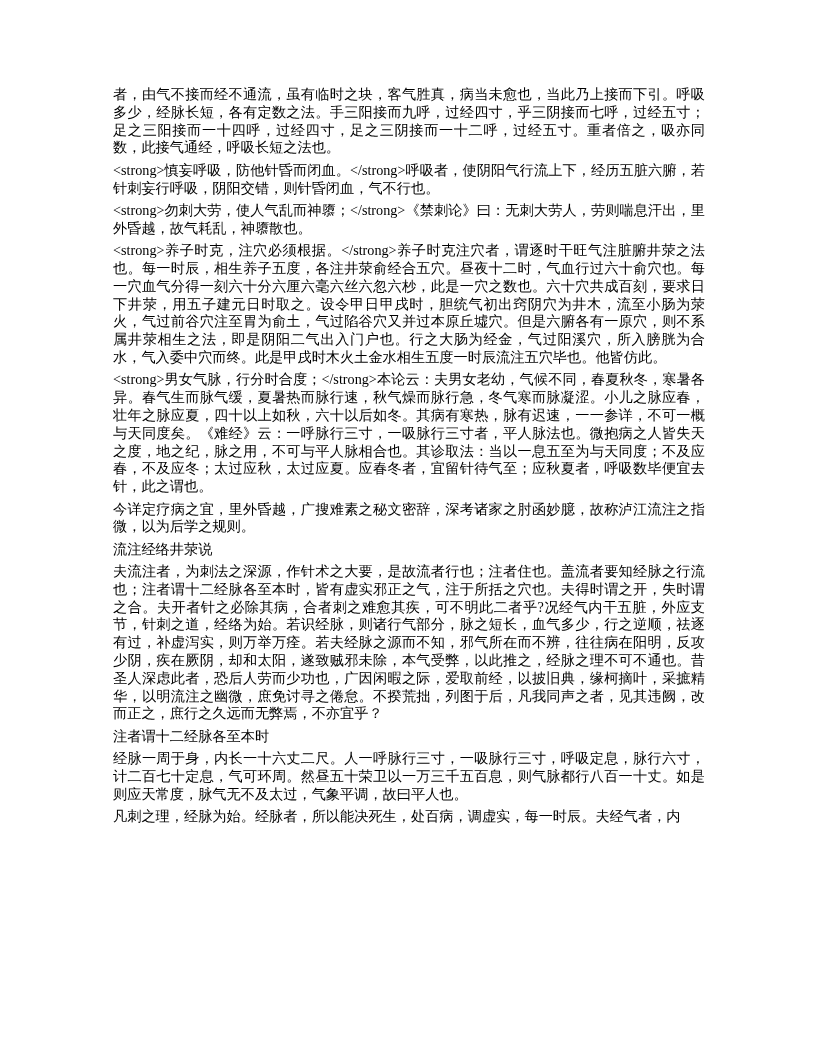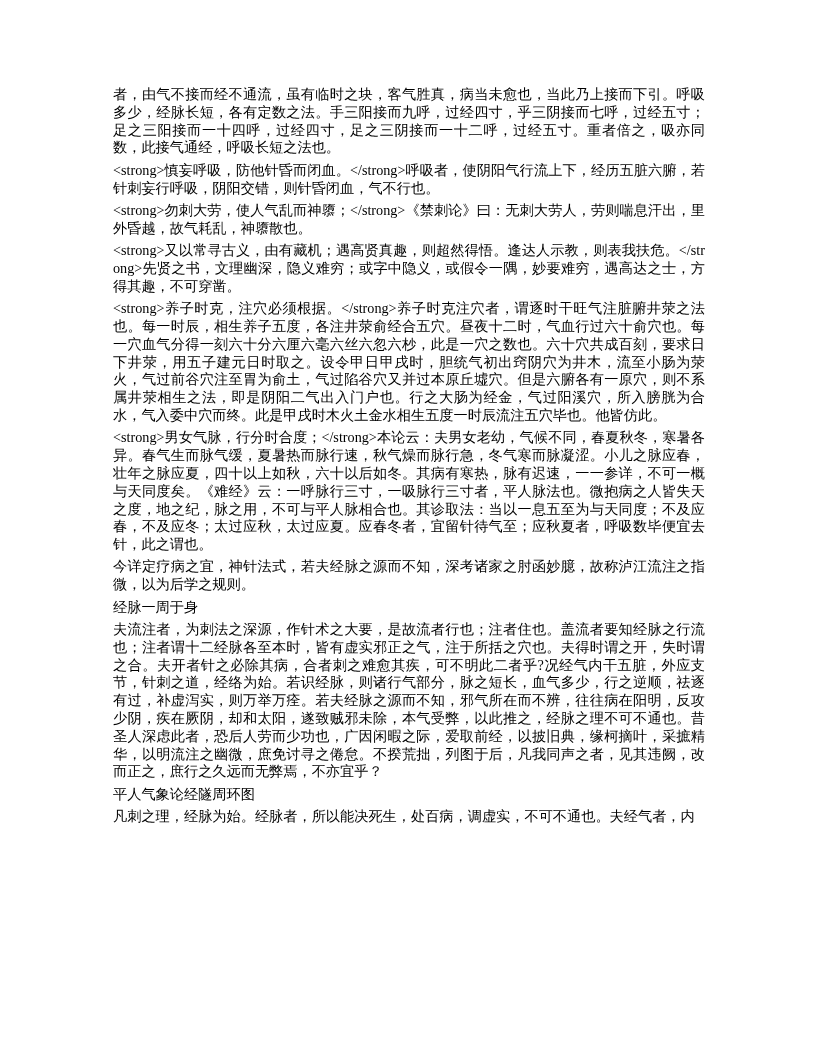--- a/index.html
+++ b/index.html
@@ -30,21 +30,21 @@
     padding: 0;
   }
 </style>
 </head>
 <body>
 
 <div class="page">
   <p>者，由气不接而经不通流，虽有临时之块，客气胜真，病当未愈也，当此乃上接而下引。呼吸多少，经脉长短，各有定数之法。手三阳接而九呼，过经四寸，乎三阴接而七呼，过经五寸；足之三阳接而一十四呼，过经四寸，足之三阴接而一十二呼，过经五寸。重者倍之，吸亦同数，此接气通经，呼吸长短之法也。</p>
   <p>&lt;strong&gt;慎妄呼吸，防他针昏而闭血。&lt;/strong&gt;呼吸者，使阴阳气行流上下，经历五脏六腑，若针刺妄行呼吸，阴阳交错，则针昏闭血，气不行也。</p>
   <p>&lt;strong&gt;勿刺大劳，使人气乱而神隳；&lt;/strong&gt;《禁刺论》曰：无刺大劳人，劳则喘息汗出，里外昏越，故气耗乱，神隳散也。</p>
-  <p>&lt;strong&gt;又以常寻古义，由有藏机；遇高贤真趣，则超然得悟。逢达人示教，则表我扶危。&lt;/strong&gt;先贤之书，文理幽深，隐义难穷；或字中隐义，或假令一隅，妙要难穷，遇高达之士，方得其趣，不可穿凿。</p>
   <p>&lt;strong&gt;养子时克，注穴必须根据。&lt;/strong&gt;养子时克注穴者，谓逐时干旺气注脏腑井荥之法也。每一时辰，相生养子五度，各注井荥俞经合五穴。昼夜十二时，气血行过六十俞穴也。每一穴血气分得一刻六十分六厘六毫六丝六忽六杪，此是一穴之数也。六十穴共成百刻，要求日下井荥，用五子建元日时取之。设令甲日甲戌时，胆统气初出窍阴穴为井木，流至小肠为荥火，气过前谷穴注至胃为俞土，气过陷谷穴又并过本原丘墟穴。但是六腑各有一原穴，则不系属井荥相生之法，即是阴阳二气出入门户也。行之大肠为经金，气过阳溪穴，所入膀胱为合水，气入委中穴而终。此是甲戌时木火土金水相生五度一时辰流注五穴毕也。他皆仿此。</p>
   <p>&lt;strong&gt;男女气脉，行分时合度；&lt;/strong&gt;本论云：夫男女老幼，气候不同，春夏秋冬，寒暑各异。春气生而脉气缓，夏暑热而脉行速，秋气燥而脉行急，冬气寒而脉凝涩。小儿之脉应春，壮年之脉应夏，四十以上如秋，六十以后如冬。其病有寒热，脉有迟速，一一参详，不可一概与天同度矣。《难经》云：一呼脉行三寸，一吸脉行三寸者，平人脉法也。微抱病之人皆失天之度，地之纪，脉之用，不可与平人脉相合也。其诊取法：当以一息五至为与天同度；不及应春，不及应冬；太过应秋，太过应夏。应春冬者，宜留针待气至；应秋夏者，呼吸数毕便宜去针，此之谓也。</p>
-  <p>今详定疗病之宜，神针法式，若夫经脉之源而不知，深考诸家之肘函妙臆，故称泸江流注之指微，以为后学之规则。</p>
-  <p>经脉一周于身</p>
+  <p>今详定疗病之宜，里外昏越，广搜难素之秘文密辞，深考诸家之肘函妙臆，故称泸江流注之指微，以为后学之规则。</p>
+  <p>流注经络井荥说</p>
   <p>夫流注者，为刺法之深源，作针术之大要，是故流者行也；注者住也。盖流者要知经脉之行流也；注者谓十二经脉各至本时，皆有虚实邪正之气，注于所括之穴也。夫得时谓之开，失时谓之合。夫开者针之必除其病，合者刺之难愈其疾，可不明此二者乎?况经气内干五脏，外应支节，针刺之道，经络为始。若识经脉，则诸行气部分，脉之短长，血气多少，行之逆顺，祛逐有过，补虚泻实，则万举万痊。若夫经脉之源而不知，邪气所在而不辨，往往病在阳明，反攻少阴，疾在厥阴，却和太阳，遂致贼邪未除，本气受弊，以此推之，经脉之理不可不通也。昔圣人深虑此者，恐后人劳而少功也，广因闲暇之际，爱取前经，以披旧典，缘柯摘叶，采摭精华，以明流注之幽微，庶免讨寻之倦怠。不揆荒拙，列图于后，凡我同声之者，见其违阙，改而正之，庶行之久远而无弊焉，不亦宜乎？</p>
-  <p>平人气象论经隧周环图</p>
-  <p>凡刺之理，经脉为始。经脉者，所以能决死生，处百病，调虚实，不可不通也。夫经气者，内</p>
+  <p>注者谓十二经脉各至本时</p>
+  <p>经脉一周于身，内长一十六丈二尺。人一呼脉行三寸，一吸脉行三寸，呼吸定息，脉行六寸，计二百七十定息，气可环周。然昼五十荣卫以一万三千五百息，则气脉都行八百一十丈。如是则应天常度，脉气无不及太过，气象平调，故曰平人也。</p>
+  <p>凡刺之理，经脉为始。经脉者，所以能决死生，处百病，调虚实，每一时辰。夫经气者，内</p>
 </div>
 
 </body></html>

